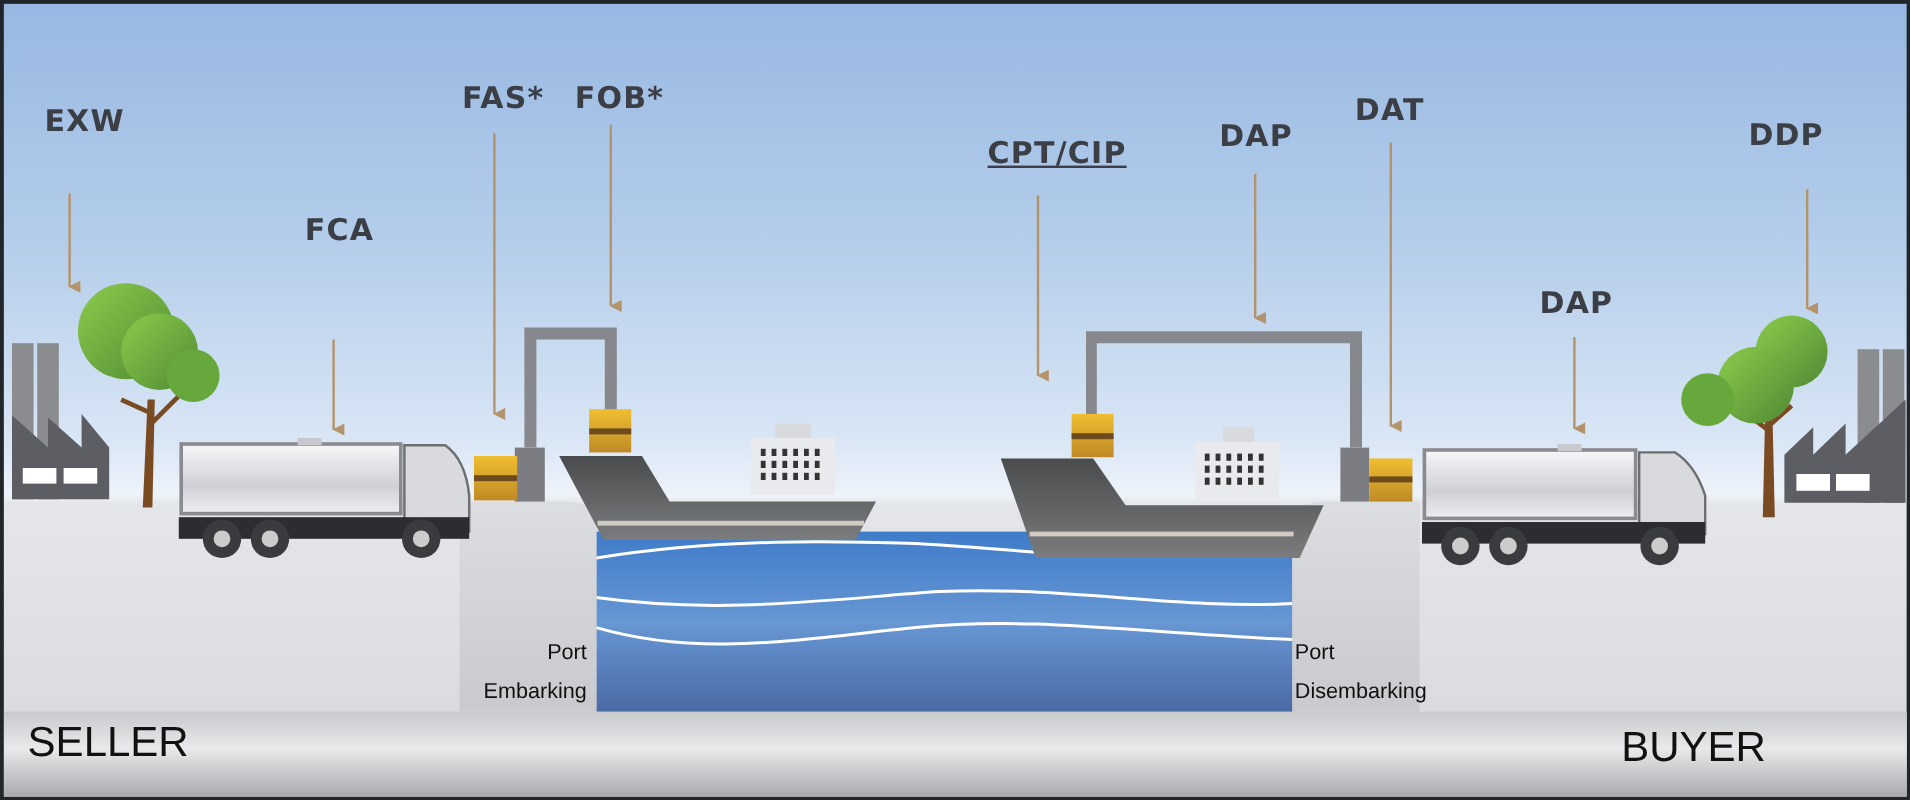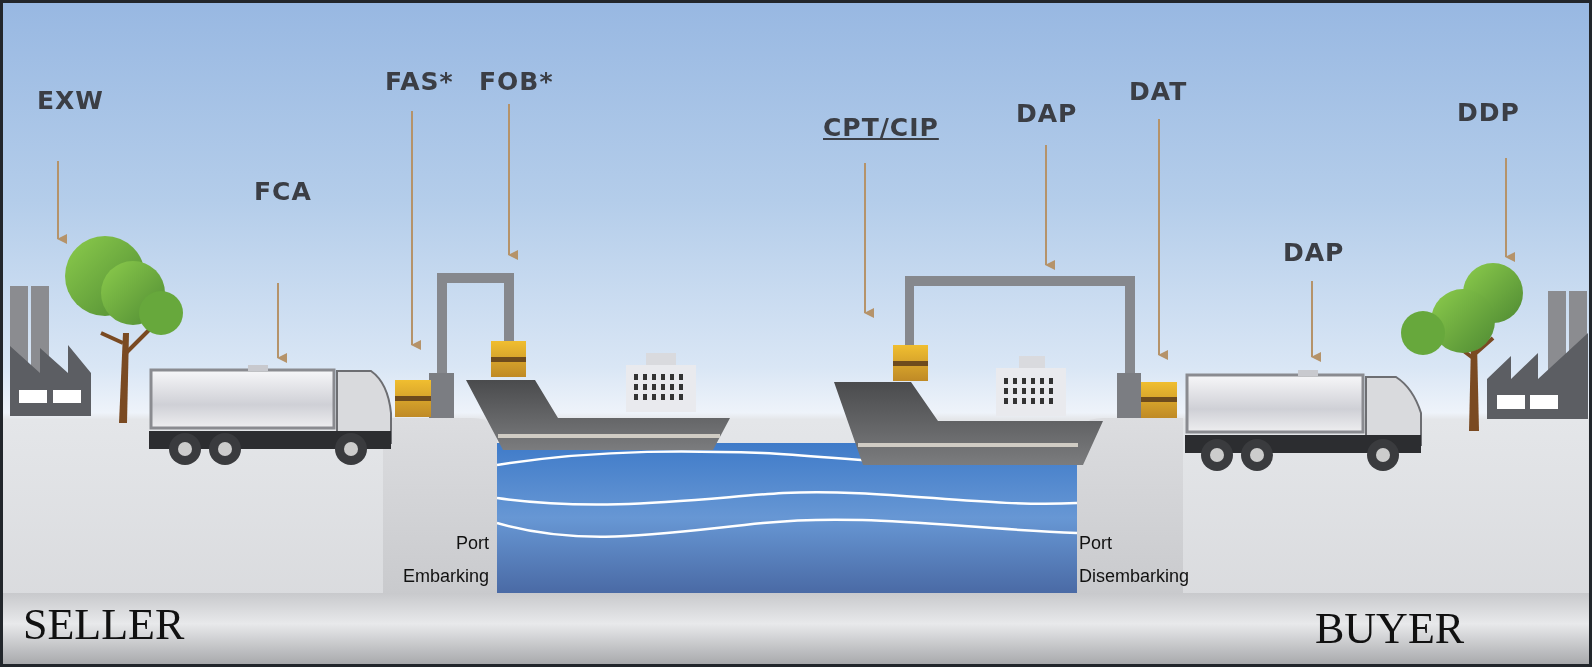--- a/index.html
+++ b/index.html
@@ -2,21 +2,21 @@
 <html><head>
 <meta charset="utf-8">
 <style>
   html,body{margin:0;padding:0;}
   body{width:1592px;height:667px;overflow:hidden;background:#222;font-family:"DejaVu Sans",sans-serif;}
   #frame{position:absolute;left:0;top:0;width:1592px;height:667px;box-sizing:border-box;border:3px solid #22262b;overflow:hidden;
     background:linear-gradient(to bottom,#98b8e2 0%,#b4cdea 30%,#d9e6f5 55%,#eef3fa 62%,#e4e6e9 63%,#d6d7da 100%);}
   svg{position:absolute;left:0;top:0;}
   .term{position:absolute;font-family:"DejaVu Sans",sans-serif;font-weight:bold;font-size:25px;color:#3b3e45;letter-spacing:1px;text-align:center;white-space:nowrap;line-height:34px;}
   .port{position:absolute;font-family:"Liberation Sans",sans-serif;font-size:18px;color:#111;line-height:33px;white-space:nowrap;}
-  .party{position:absolute;font-family:Liberation Serif, serif;font-size:44px;color:#111;}
+  .party{position:absolute;font-family:Liberation Sans, sans-serif;font-size:35px;color:#111;}
 </style>
 </head>
 <body>
 
 <div id="frame">
 
 <svg width="1592" height="667" viewBox="0 0 1592 667">
   <defs>
     <linearGradient id="g-water" x1="0" y1="0" x2="0" y2="1">
       <stop offset="0" stop-color="#3f7bc9"></stop>
@@ -230,15 +230,15 @@
 <div class="port" style="left:376px;top:524px;width:110px;text-align:right;">
   <div>Port</div>
   <div>Embarking</div>
 </div>
 <div class="port" style="left:1076px;top:524px;">
   <div>Port</div>
   <div>Disembarking</div>
 </div>
 
 <div class="party" style="left:20px;top:596px;">SELLER</div>
-<div class="party" style="left:1312px;top:600px;">BUYER</div>
+<div class="party" style="left:1348px;top:600px;">BUYER</div>
 
 </div>
 
 </body></html>

